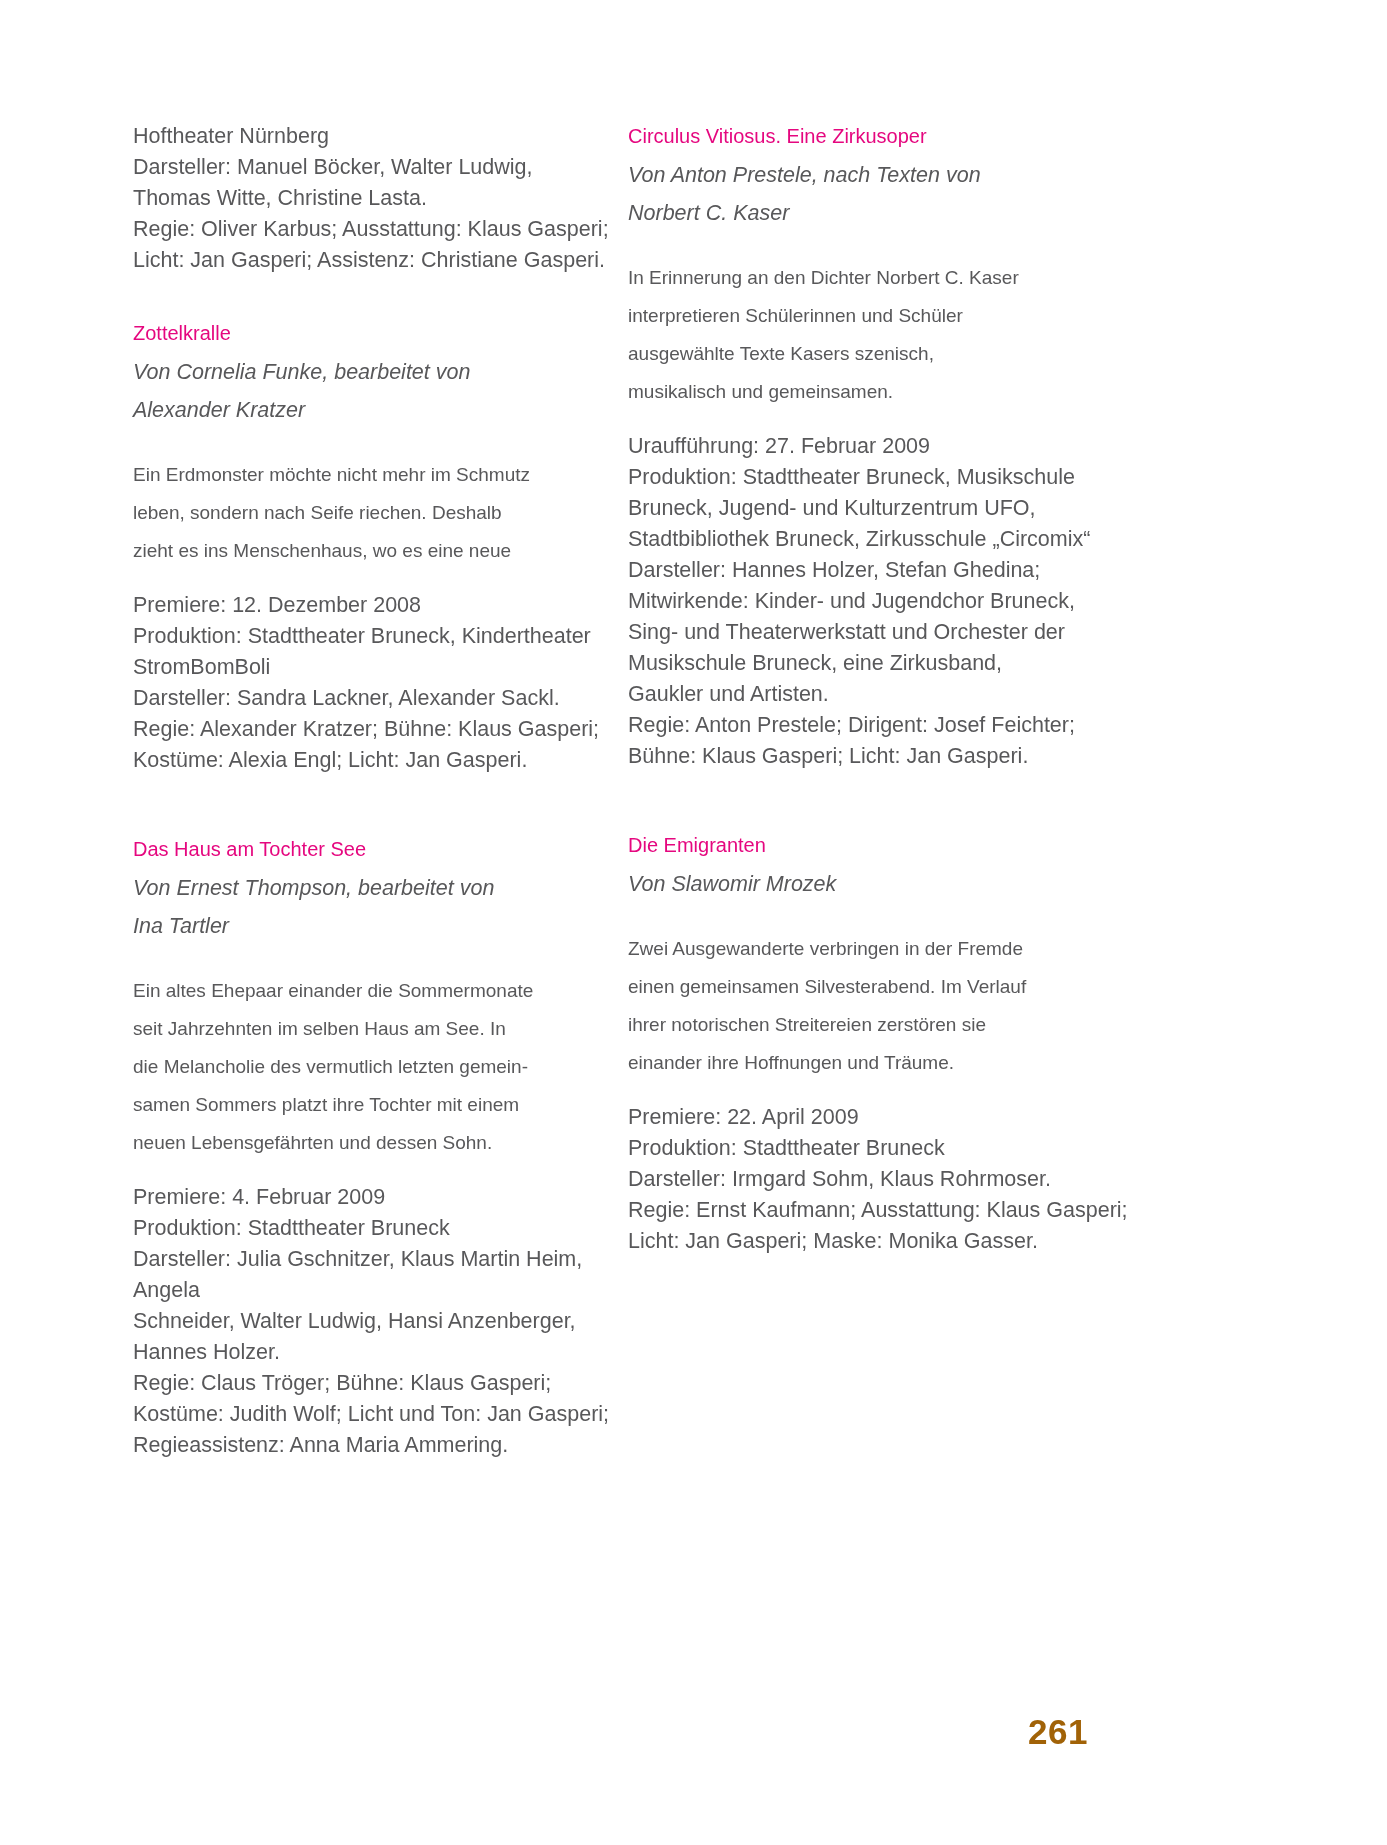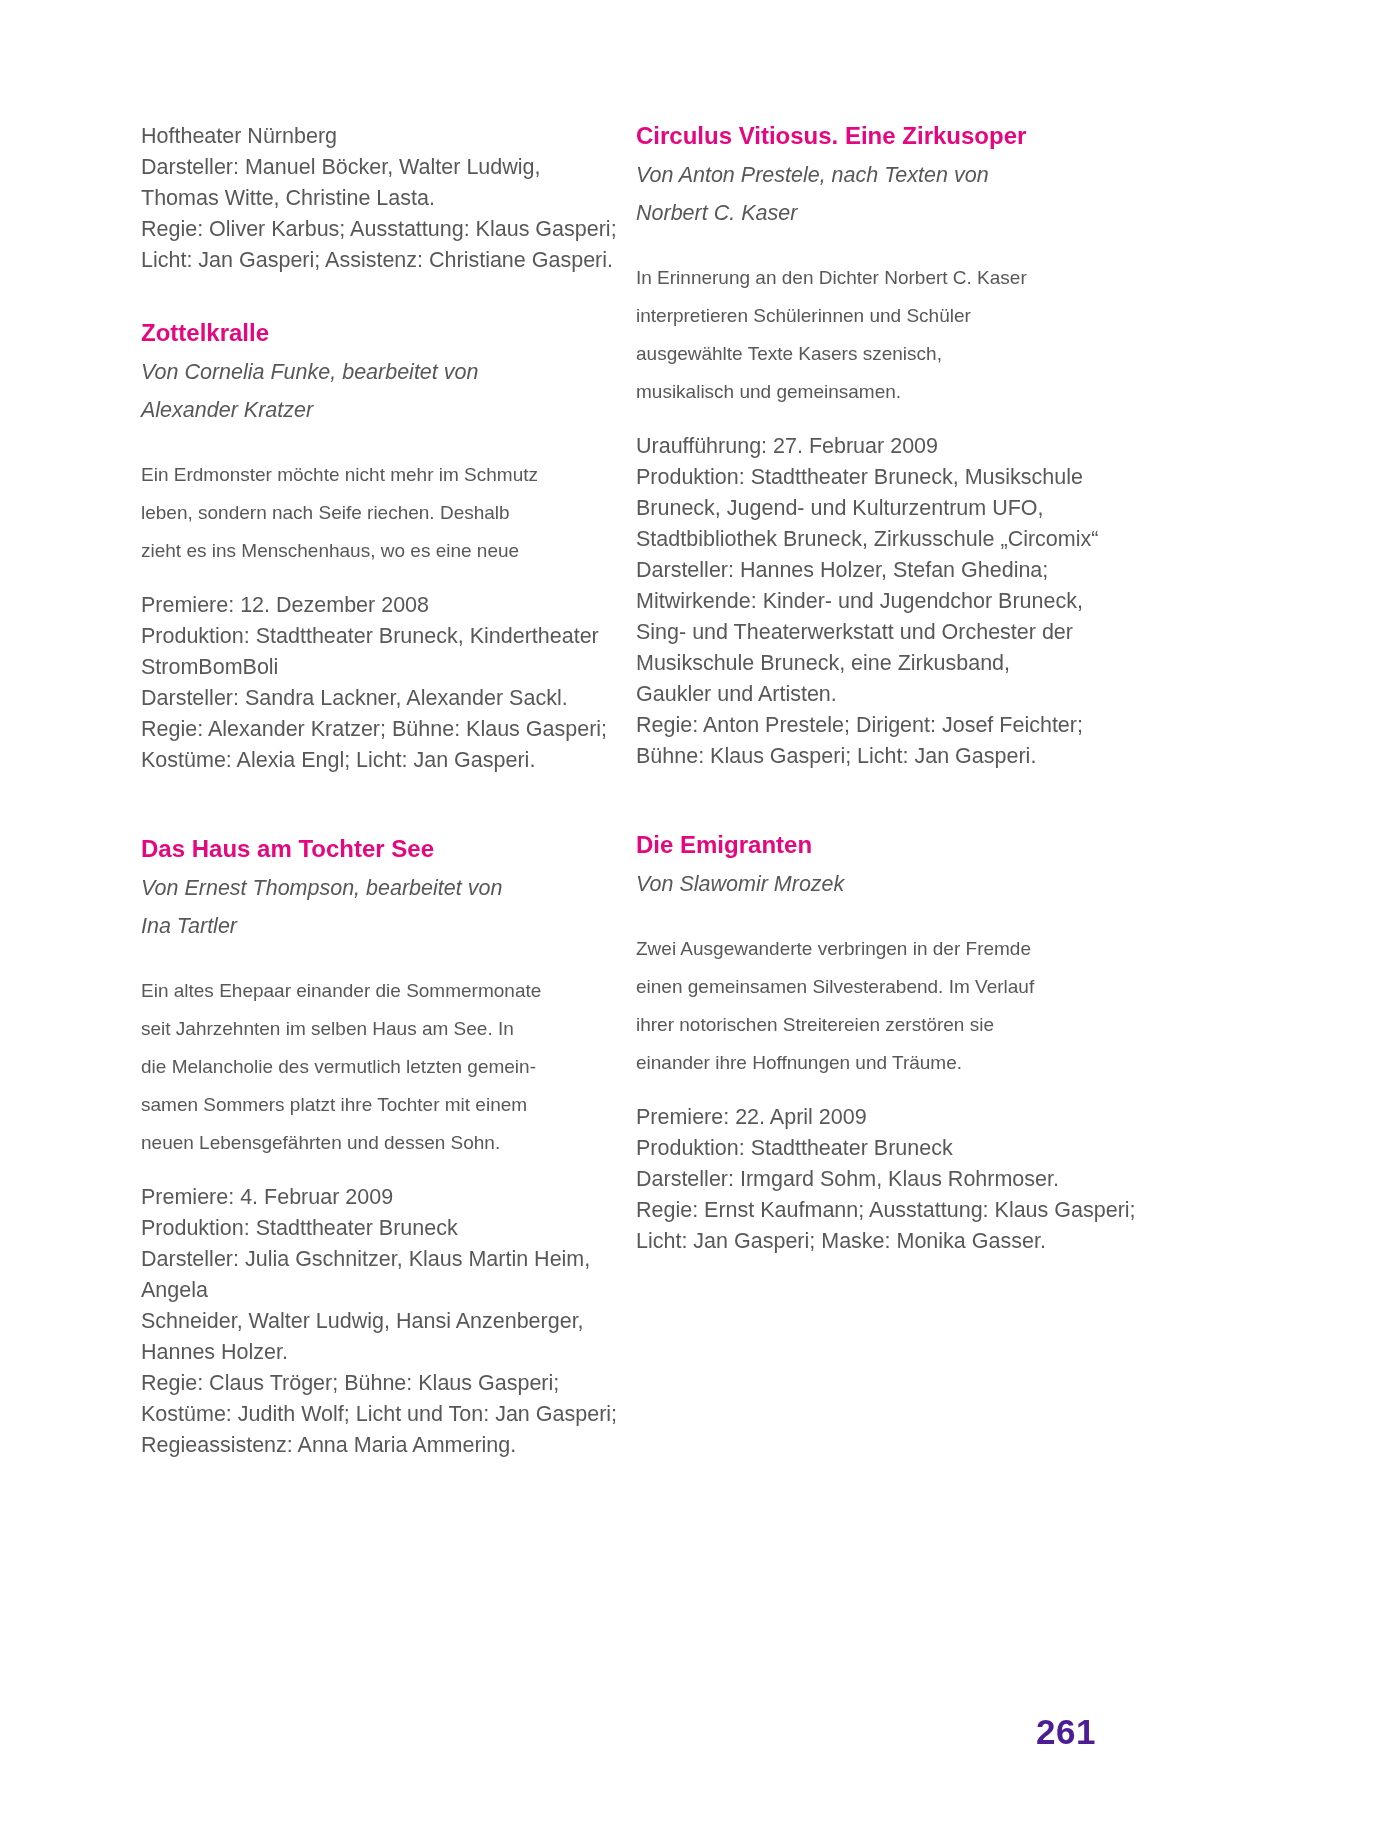--- a/index.html
+++ b/index.html
@@ -8,34 +8,33 @@
     background: #ffffff;
   }
   .page {
     position: relative;
     width: 1203px;
     height: 1845px;
     background: #ffffff;
     font-family: "Liberation Sans", sans-serif;
     color: #58585a;
     overflow: hidden;
-    margin-left: 8px;
   }
   .column {
     position: absolute;
     top: 121px;
     width: 500px;
   }
   .column.left  { left: 133px; }
   .column.right { left: 628px; }
 
   .section-title {
-    font-size: 24px;
+    font-size: 20px;
     line-height: 30px;
-    font-weight: bold;
+    font-weight: normal;
     color: #e5077f;
     margin: 0;
   }
   .subtitle {
     margin: 5px 0 0 0;
   }
   .subtitle .line {
     font-style: italic;
     font-size: 21.5px;
     line-height: 38px;
@@ -59,21 +58,21 @@
   }
   .block-gap-heading-lg {
     margin-top: 58px;
   }
   .page-number {
     position: absolute;
     right: 115px;
     top: 1712px;
     font-size: 35px;
     font-weight: bold;
-    color: #4c1d95;
+    color: #a16207;
     letter-spacing: 0.5px;
   }
 </style>
 </head>
 <body>
 
 <div class="page">
 
   <div class="column left">
 

